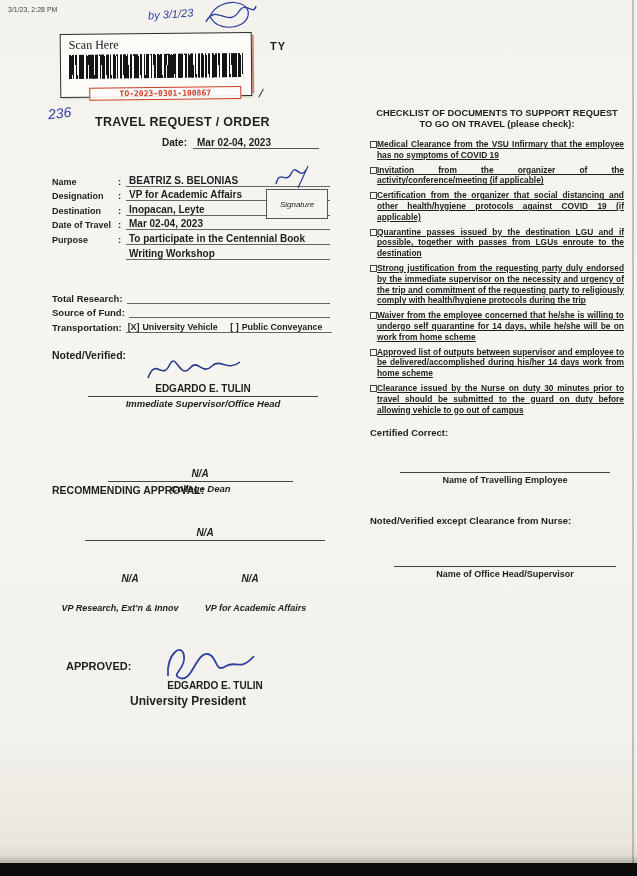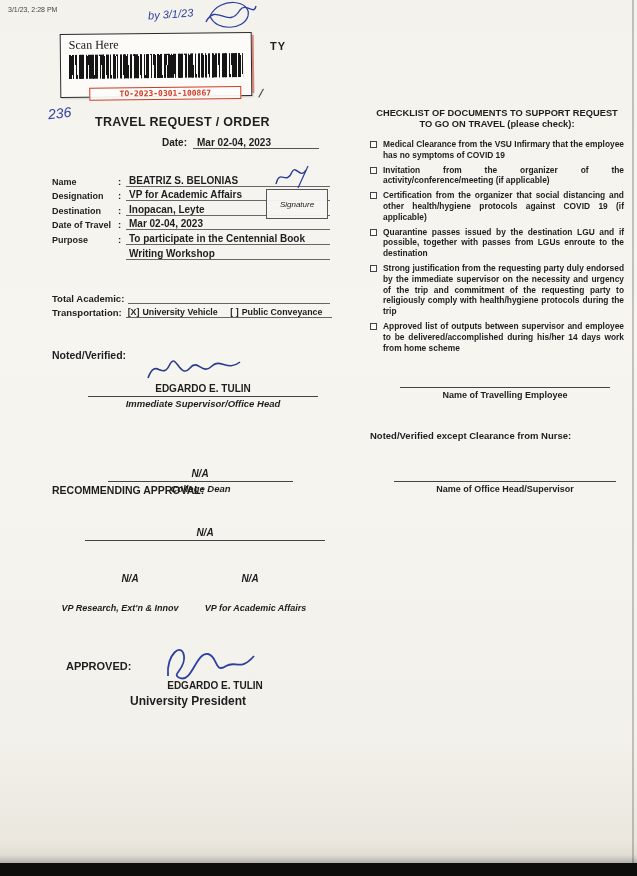--- a/index.html
+++ b/index.html
@@ -73,21 +73,21 @@
   .ulabel { position:absolute; text-align:center; font-weight:bold; font-style:italic; font-size:9px; }
 
   .appr-head { left:66px; top:660px; font-size:11px; }
   .sig2 { left:158px; top:638px; }
   .appr-name { left:130px; top:680px; width:170px; text-align:center; font-weight:bold; font-size:10px; }
   .appr-role { left:130px; top:694px; width:170px; font-weight:bold; font-size:12px; }
 
   .right-col { left:370px; top:108px; width:254px; }
   .chk-title { text-align:center; font-weight:bold; font-size:9.3px; line-height:11px; }
   .chk-list { margin-top:9px; }
-  .chk-item { display:flex; gap:6px; margin-bottom:4px; }
+  .chk-item { display:flex; margin-bottom:4px;text-decoration:underline; }
   .chk-box { flex:0 0 auto; width:7px; height:7px; border:1px solid #444; margin-top:2px; background:#fdfdfb; }
   .chk-text { font-size:8.4px; font-weight:bold; line-height:10.8px; text-align:justify; }
   .cert-head { font-weight:bold; font-size:9.5px; margin-top:12px; }
   .emp-line { margin:34px 14px 0 30px; border-top:1px solid #444; padding-top:2px;
               text-align:center; font-weight:bold; font-size:9px; }
   .nvc-head { font-weight:bold; font-size:9.5px; margin-top:30px; }
   .off-line { margin:40px 8px 0 24px; border-top:1px solid #444; padding-top:2px;
               text-align:center; font-weight:bold; font-size:9px; }
 
   .scan-bottom { left:0; right:0; bottom:0; height:13px; background:#0d0d0c; }
@@ -163,21 +163,25 @@
   <svg class="abs sig-initial" width="46" height="28" viewBox="0 0 46 28">
     <path d="M8,22 C12,6 18,24 24,10 C28,2 32,18 38,8" fill="none" stroke="#2c3c96" stroke-width="1.4"></path>
     <path d="M30,26 L40,4" fill="none" stroke="#2c3c96" stroke-width="1.2"></path>
   </svg>
   <div class="abs sig-box">
     <span>Signature</span>
   </div>
 
   <div class="abs expenses">
     <div class="erow">
-      <span class="elab">Total Academic:</span>
+      <span class="elab">Total Research:</span>
+      <span class="efill"></span>
+    </div>
+    <div class="erow">
+      <span class="elab">Source of Fund:</span>
       <span class="efill"></span>
     </div>
     <div class="erow">
       <span class="elab">Transportation:</span>
       <span class="efill">
         <span class="topt"><span class="mk">[X]</span><span>University Vehicle</span></span>
         <span class="topt"><span class="mk">[ ]</span><span>Public Conveyance</span></span>
       </span>
     </div>
   </div>
@@ -231,24 +235,33 @@
       <div class="chk-item">
         <span class="chk-box"></span>
         <span class="chk-text">Quarantine passes issued by the destination LGU and if possible, together with passes from LGUs enroute to the destination</span>
       </div>
       <div class="chk-item">
         <span class="chk-box"></span>
         <span class="chk-text">Strong justification from the requesting party duly endorsed by the immediate supervisor on the necessity and urgency of the trip and commitment of the requesting party to religiously comply with health/hygiene protocols during the trip</span>
       </div>
       <div class="chk-item">
         <span class="chk-box"></span>
+        <span class="chk-text">Waiver from the employee concerned that he/she is willing to undergo self quarantine for 14 days, while he/she will be on work from home scheme</span>
+      </div>
+      <div class="chk-item">
+        <span class="chk-box"></span>
         <span class="chk-text">Approved list of outputs between supervisor and employee to be delivered/accomplished during his/her 14 days work from home scheme</span>
       </div>
-    </div>
-
+      <div class="chk-item">
+        <span class="chk-box"></span>
+        <span class="chk-text">Clearance issued by the Nurse on duty 30 minutes prior to travel should be submitted to the guard on duty before allowing vehicle to go out of campus</span>
+      </div>
+    </div>
+
+    <div class="cert-head">Certified Correct:</div>
     <div class="emp-line">Name of Travelling Employee</div>
     <div class="nvc-head">Noted/Verified except Clearance from Nurse:</div>
     <div class="off-line">Name of Office Head/Supervisor</div>
   </div>
 
   <div class="abs scan-right-edge"></div>
   <div class="abs scan-bottom-fade"></div>
   <div class="abs scan-bottom"></div>
 </div>
 

